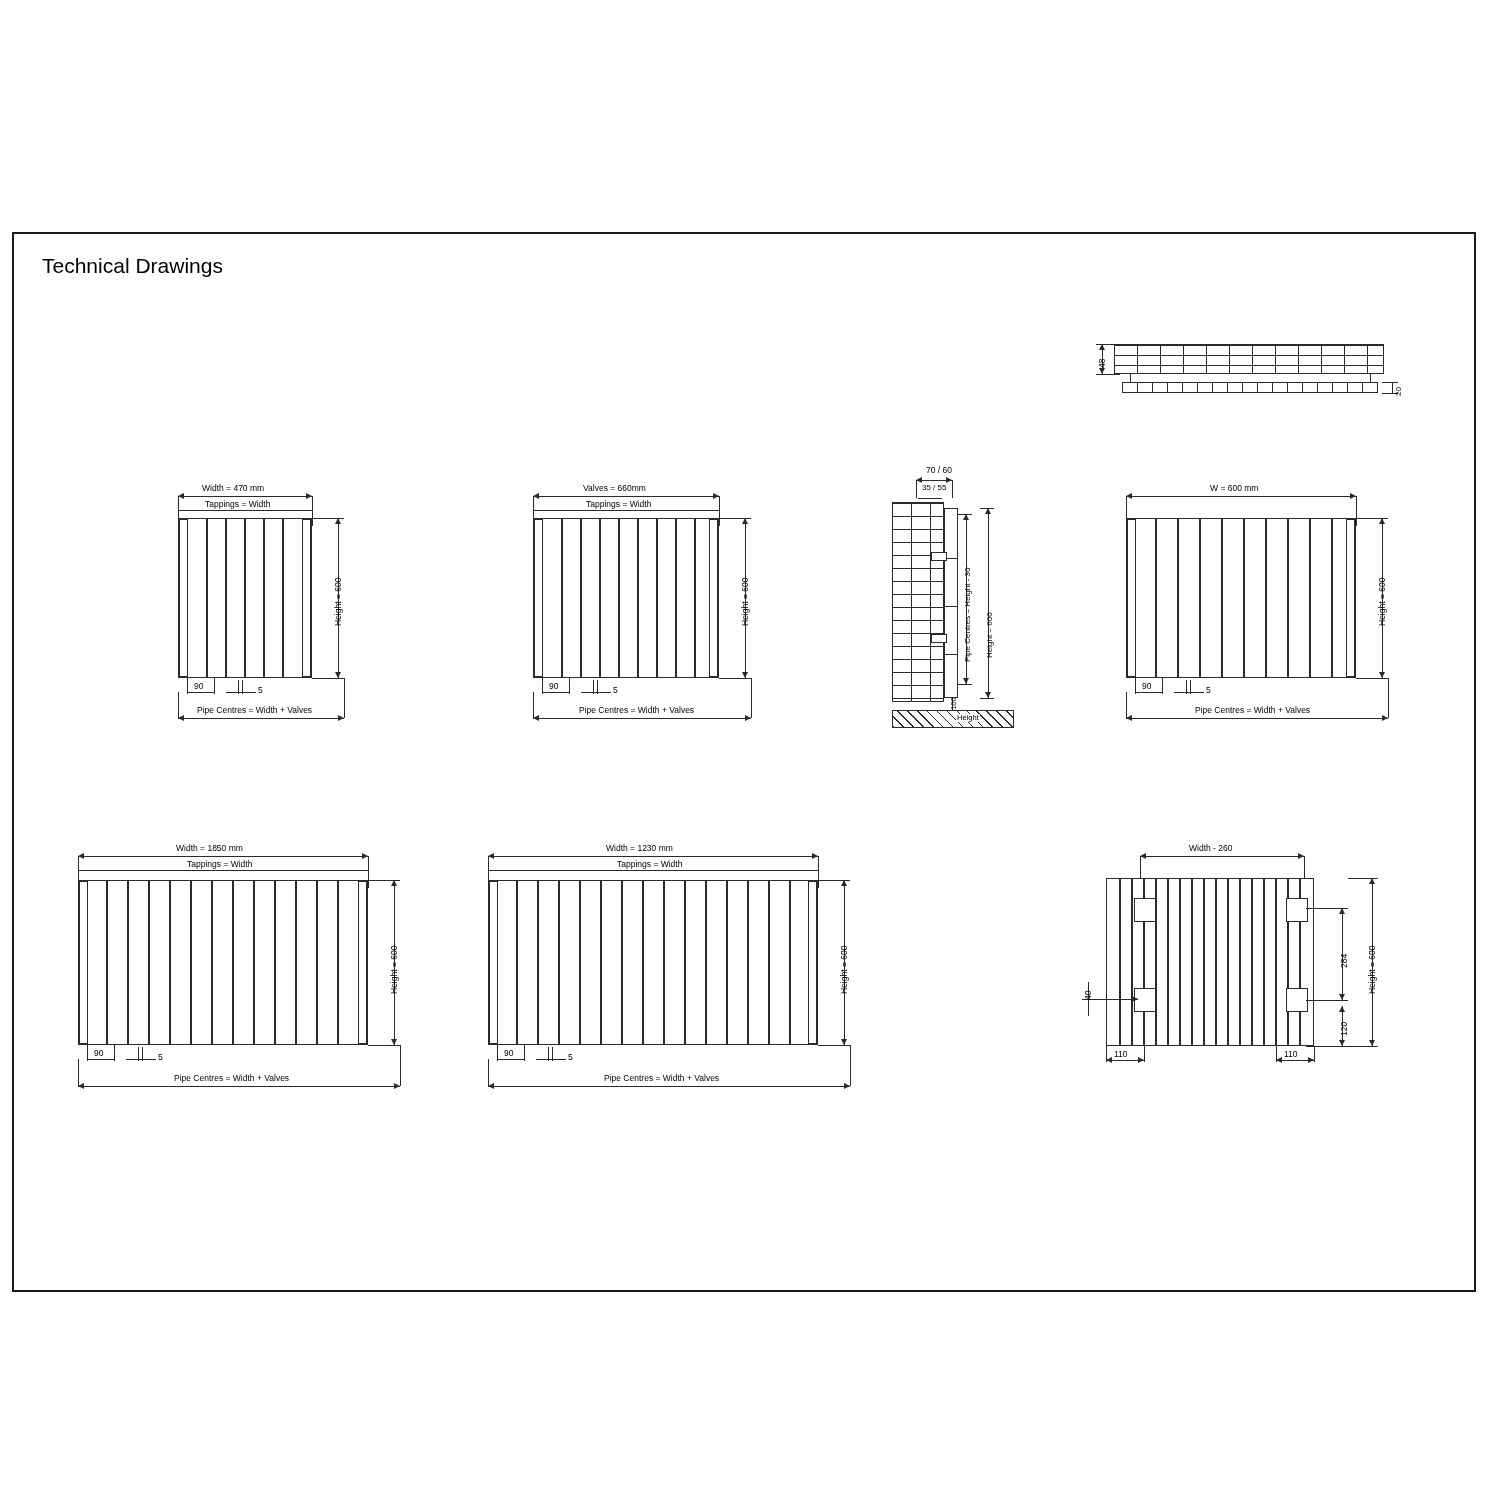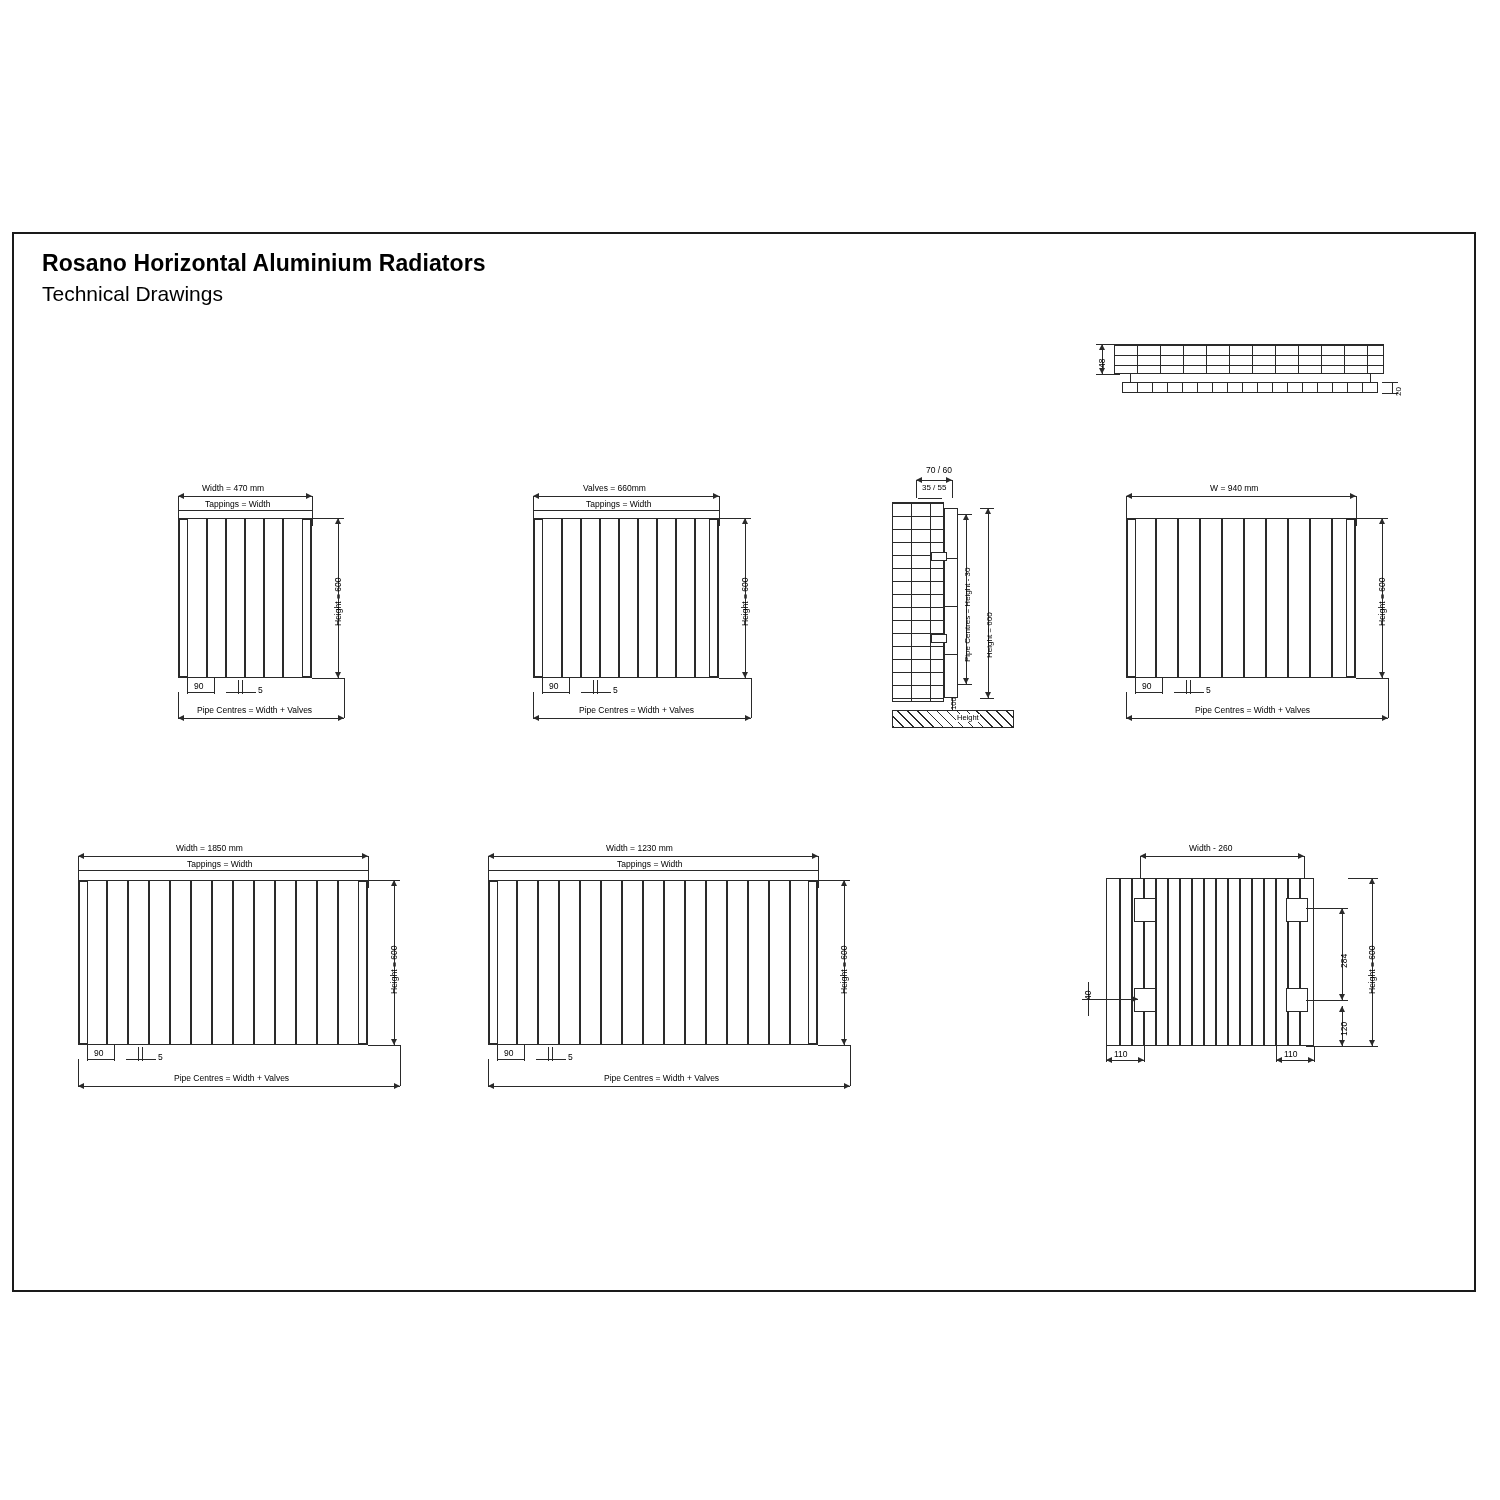--- a/index.html
+++ b/index.html
@@ -154,21 +154,20 @@
     font-size: 13px;
     line-height: 1.45;
   }
 </style>
 </head>
 <body>
 
 <div class="sheet">
 
   <div class="title-block">
-    <div class="title-main">Rosano Horizontal Aluminium Radiators</div>
     <div class="title-sub">Technical Drawings</div>
   </div>
 
   <div class="fig" style="left:1070px; top:100px; width:320px; height:90px;">
 
     <div style="position:absolute; left:30px; top:10px; width:270px; height:30px; border:1.5px solid #2a2a2a; box-sizing:border-box; background:
         repeating-linear-gradient(to bottom, #2a2a2a 0 1px, transparent 1px 10px),
         repeating-linear-gradient(to right, transparent 0 22px, #2a2a2a 22px 23px); background-color:#fff;"></div>
 
     <div style="position:absolute; left:38px; top:48px; width:256px; height:11px; border:1.5px solid #2a2a2a; box-sizing:border-box; background:
@@ -325,21 +324,21 @@
     <div class="floor-hatch" style="left:8px; top:244px; width:122px; height:18px;"></div>
     <div class="lbl" style="left:72px; top:248px; font-size:7.5px; background:#fff; padding:0 1px;">Height</div>
   </div>
 
   <div class="fig" style="left:1088px; top:240px; width:340px; height:260px;">
     <div class="ln hl" style="left:24px; top:22px; width:230px;"></div>
     <div class="arrowL" style="left:24px; top:19px;"></div>
     <div class="arrowR" style="left:248px; top:19px;"></div>
     <div class="ln vl" style="left:24px; top:22px; height:30px;"></div>
     <div class="ln vl" style="left:254px; top:22px; height:30px;"></div>
-    <div class="lbl" style="left:108px; top:10px;">W = 940 mm</div>
+    <div class="lbl" style="left:108px; top:10px;">W = 600 mm</div>
 
     <div class="rad-body" style="left:24px; top:44px; width:230px; height:160px;">
       <div class="endcap" style="left:0; width:9px;"></div>
       <div class="endcap" style="right:0; width:9px;"></div>
       <div class="fin" style="left:28px;"></div>
       <div class="fin" style="left:50px;"></div>
       <div class="fin" style="left:72px;"></div>
       <div class="fin" style="left:94px;"></div>
       <div class="fin" style="left:116px;"></div>
       <div class="fin" style="left:138px;"></div>

